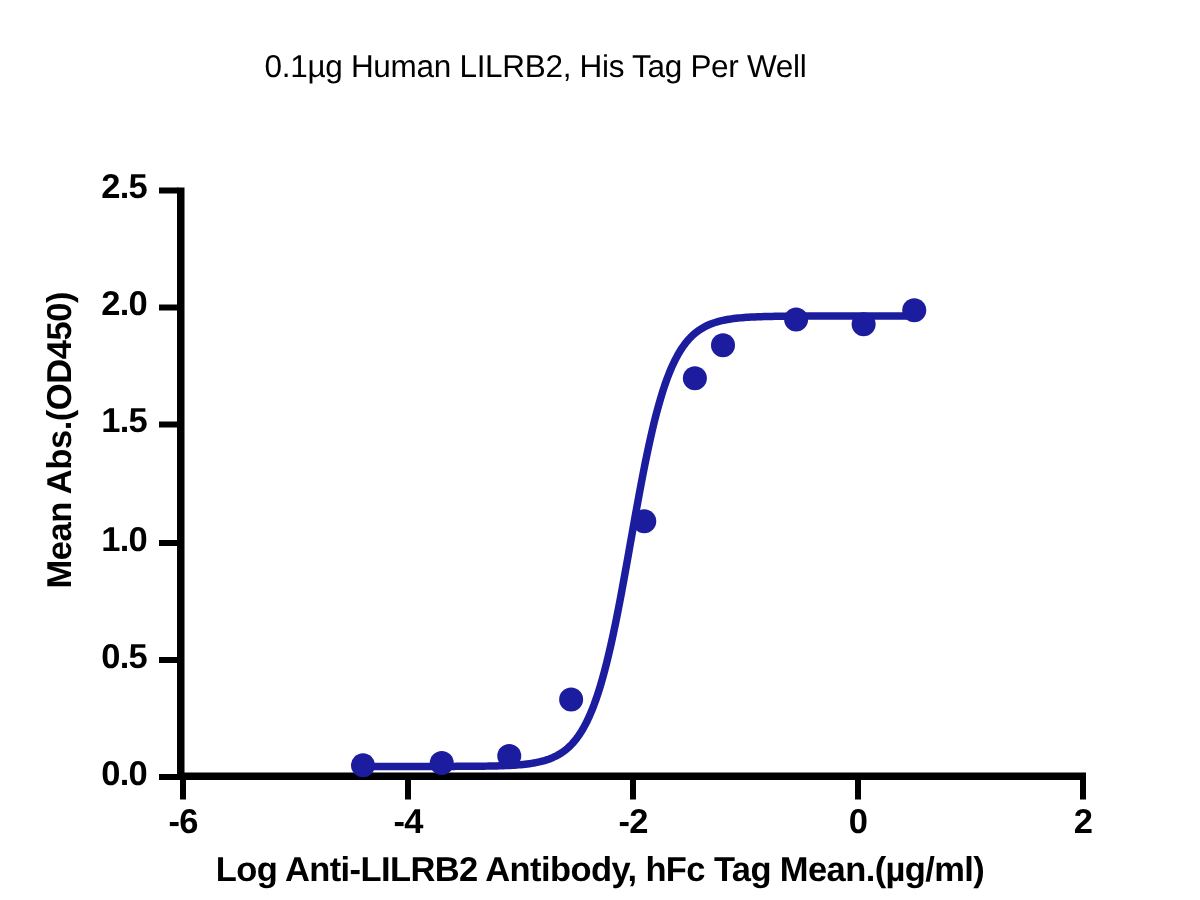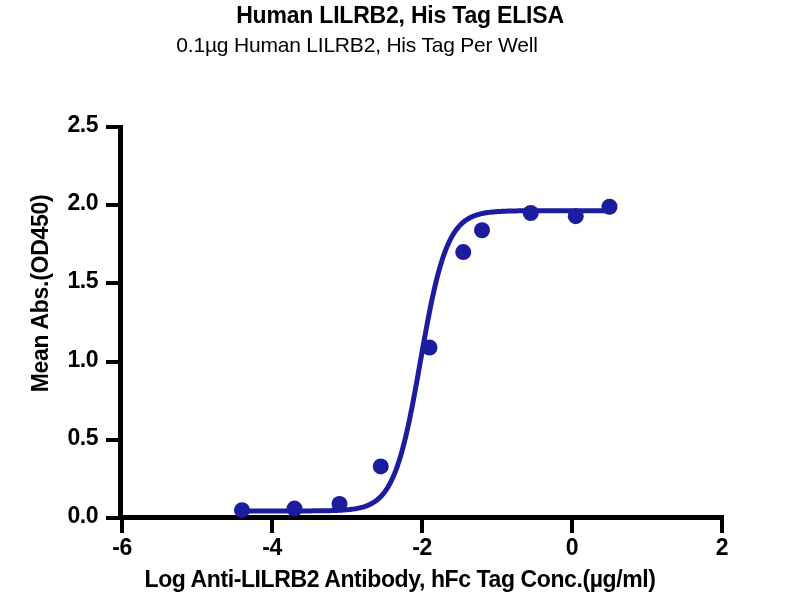--- a/index.html
+++ b/index.html
@@ -117,21 +117,20 @@
     width: 800px;
     height: 600px;
     pointer-events: none;
   }
 </style>
 </head>
 <body>
 
 <div id="root">
 
-  <div id="chart-title">Human LILRB2, His Tag ELISA</div>
   <div id="chart-subtitle">0.1µg Human LILRB2, His Tag Per Well</div>
 
   <div id="y-axis-line"></div>
   <div id="x-axis-line"></div>
 
   <div id="y-ticks-group">
       <div class="y-tick" style="top: 516px;"></div>
       <div class="y-tick-label" style="top: 502px;">0.0</div>
       <div class="y-tick" style="top: 437.8px;"></div>
       <div class="y-tick-label" style="top: 423.8px;">0.5</div>
@@ -151,21 +150,21 @@
       <div class="x-tick-label" style="left: 232px;">-4</div>
       <div class="x-tick" style="left: 420px;"></div>
       <div class="x-tick-label" style="left: 382px;">-2</div>
       <div class="x-tick" style="left: 570px;"></div>
       <div class="x-tick-label" style="left: 532px;">0</div>
       <div class="x-tick" style="left: 720px;"></div>
       <div class="x-tick-label" style="left: 682px;">2</div>
     </div>
 
   <div id="y-axis-title">Mean Abs.(OD450)</div>
-  <div id="x-axis-title">Log Anti-LILRB2 Antibody, hFc Tag Conc.(µg/ml)</div>
+  <div id="x-axis-title">Log Anti-LILRB2 Antibody, hFc Tag Mean.(µg/ml)</div>
 
   <svg id="data-svg" viewBox="0 0 800 600">
     <path id="fit-path" fill="none" stroke-width="5" stroke-linecap="round" stroke-linejoin="round" d="M238.25,510.96 L239.68,510.96 L241.12,510.96 L242.55,510.96 L243.98,510.96 L245.42,510.96 L246.85,510.96 L248.29,510.96 L249.72,510.96 L251.15,510.96 L252.59,510.96 L254.02,510.96 L255.45,510.96 L256.89,510.96 L258.32,510.96 L259.75,510.96 L261.19,510.96 L262.62,510.96 L264.06,510.96 L265.49,510.96 L266.92,510.96 L268.36,510.96 L269.79,510.96 L271.22,510.96 L272.66,510.96 L274.09,510.96 L275.52,510.96 L276.96,510.96 L278.39,510.96 L279.83,510.95 L281.26,510.95 L282.69,510.95 L284.13,510.95 L285.56,510.95 L286.99,510.95 L288.43,510.95 L289.86,510.95 L291.30,510.94 L292.73,510.94 L294.16,510.94 L295.60,510.94 L297.03,510.93 L298.46,510.93 L299.90,510.93 L301.33,510.92 L302.76,510.92 L304.20,510.91 L305.63,510.91 L307.07,510.90 L308.50,510.90 L309.93,510.89 L311.37,510.88 L312.80,510.87 L314.23,510.86 L315.67,510.85 L317.10,510.84 L318.53,510.82 L319.97,510.81 L321.40,510.79 L322.84,510.77 L324.27,510.75 L325.70,510.72 L327.14,510.69 L328.57,510.66 L330.00,510.63 L331.44,510.59 L332.87,510.55 L334.30,510.50 L335.74,510.45 L337.17,510.39 L338.61,510.33 L340.04,510.26 L341.47,510.18 L342.91,510.09 L344.34,509.99 L345.77,509.88 L347.21,509.76 L348.64,509.62 L350.07,509.47 L351.51,509.30 L352.94,509.11 L354.38,508.90 L355.81,508.67 L357.24,508.41 L358.68,508.12 L360.11,507.80 L361.54,507.44 L362.98,507.05 L364.41,506.61 L365.85,506.12 L367.28,505.58 L368.71,504.98 L370.15,504.31 L371.58,503.57 L373.01,502.75 L374.45,501.85 L375.88,500.84 L377.31,499.74 L378.75,498.51 L380.18,497.16 L381.62,495.67 L383.05,494.02 L384.48,492.21 L385.92,490.23 L387.35,488.04 L388.78,485.66 L390.22,483.04 L391.65,480.19 L393.08,477.08 L394.52,473.70 L395.95,470.04 L397.39,466.07 L398.82,461.80 L400.25,457.20 L401.69,452.28 L403.12,447.02 L404.55,441.42 L405.99,435.49 L407.42,429.24 L408.85,422.67 L410.29,415.80 L411.72,408.66 L413.16,401.27 L414.59,393.65 L416.02,385.86 L417.46,377.93 L418.89,369.90 L420.32,361.81 L421.76,353.72 L423.19,345.67 L424.63,337.71 L426.06,329.88 L427.49,322.22 L428.93,314.77 L430.36,307.56 L431.79,300.62 L433.23,293.98 L434.66,287.65 L436.09,281.64 L437.53,275.96 L438.96,270.62 L440.40,265.61 L441.83,260.94 L443.26,256.58 L444.70,252.55 L446.13,248.81 L447.56,245.36 L449.00,242.19 L450.43,239.27 L451.86,236.60 L453.30,234.16 L454.73,231.93 L456.17,229.89 L457.60,228.04 L459.03,226.36 L460.47,224.83 L461.90,223.45 L463.33,222.19 L464.77,221.05 L466.20,220.03 L467.63,219.10 L469.07,218.26 L470.50,217.50 L471.94,216.82 L473.37,216.20 L474.80,215.64 L476.24,215.14 L477.67,214.69 L479.10,214.29 L480.54,213.92 L481.97,213.59 L483.40,213.30 L484.84,213.03 L486.27,212.79 L487.71,212.58 L489.14,212.38 L490.57,212.21 L492.01,212.05 L493.44,211.91 L494.87,211.79 L496.31,211.67 L497.74,211.57 L499.18,211.48 L500.61,211.40 L502.04,211.32 L503.48,211.26 L504.91,211.20 L506.34,211.14 L507.78,211.10 L509.21,211.05 L510.64,211.01 L512.08,210.98 L513.51,210.95 L514.95,210.92 L516.38,210.90 L517.81,210.87 L519.25,210.85 L520.68,210.83 L522.11,210.82 L523.55,210.80 L524.98,210.79 L526.41,210.78 L527.85,210.77 L529.28,210.76 L530.72,210.75 L532.15,210.74 L533.58,210.73 L535.02,210.73 L536.45,210.72 L537.88,210.72 L539.32,210.71 L540.75,210.71 L542.18,210.71 L543.62,210.70 L545.05,210.70 L546.49,210.70 L547.92,210.69 L549.35,210.69 L550.79,210.69 L552.22,210.69 L553.65,210.69 L555.09,210.69 L556.52,210.68 L557.95,210.68 L559.39,210.68 L560.82,210.68 L562.26,210.68 L563.69,210.68 L565.12,210.68 L566.56,210.68 L567.99,210.68 L569.42,210.68 L570.86,210.68 L572.29,210.68 L573.73,210.68 L575.16,210.68 L576.59,210.68 L578.03,210.68 L579.46,210.68 L580.89,210.68 L582.33,210.68 L583.76,210.68 L585.19,210.68 L586.63,210.68 L588.06,210.68 L589.50,210.67 L590.93,210.67 L592.36,210.67 L593.80,210.67 L595.23,210.67 L596.66,210.67 L598.10,210.67 L599.53,210.67 L600.96,210.67 L602.40,210.67 L603.83,210.67 L605.27,210.67 L606.70,210.67 L608.13,210.67 L609.57,210.67 L611.00,210.67" stroke="#1c1c9e"></path>
     <g id="points-group">
         <circle cx="242.00" cy="510.18" r="8" fill="#1c1c9e"></circle>
         <circle cx="294.50" cy="508.62" r="8" fill="#1c1c9e"></circle>
         <circle cx="339.50" cy="503.92" r="8" fill="#1c1c9e"></circle>
         <circle cx="380.75" cy="466.39" r="8" fill="#1c1c9e"></circle>
         <circle cx="429.50" cy="347.52" r="8" fill="#1c1c9e"></circle>
         <circle cx="463.25" cy="252.12" r="8" fill="#1c1c9e"></circle>

